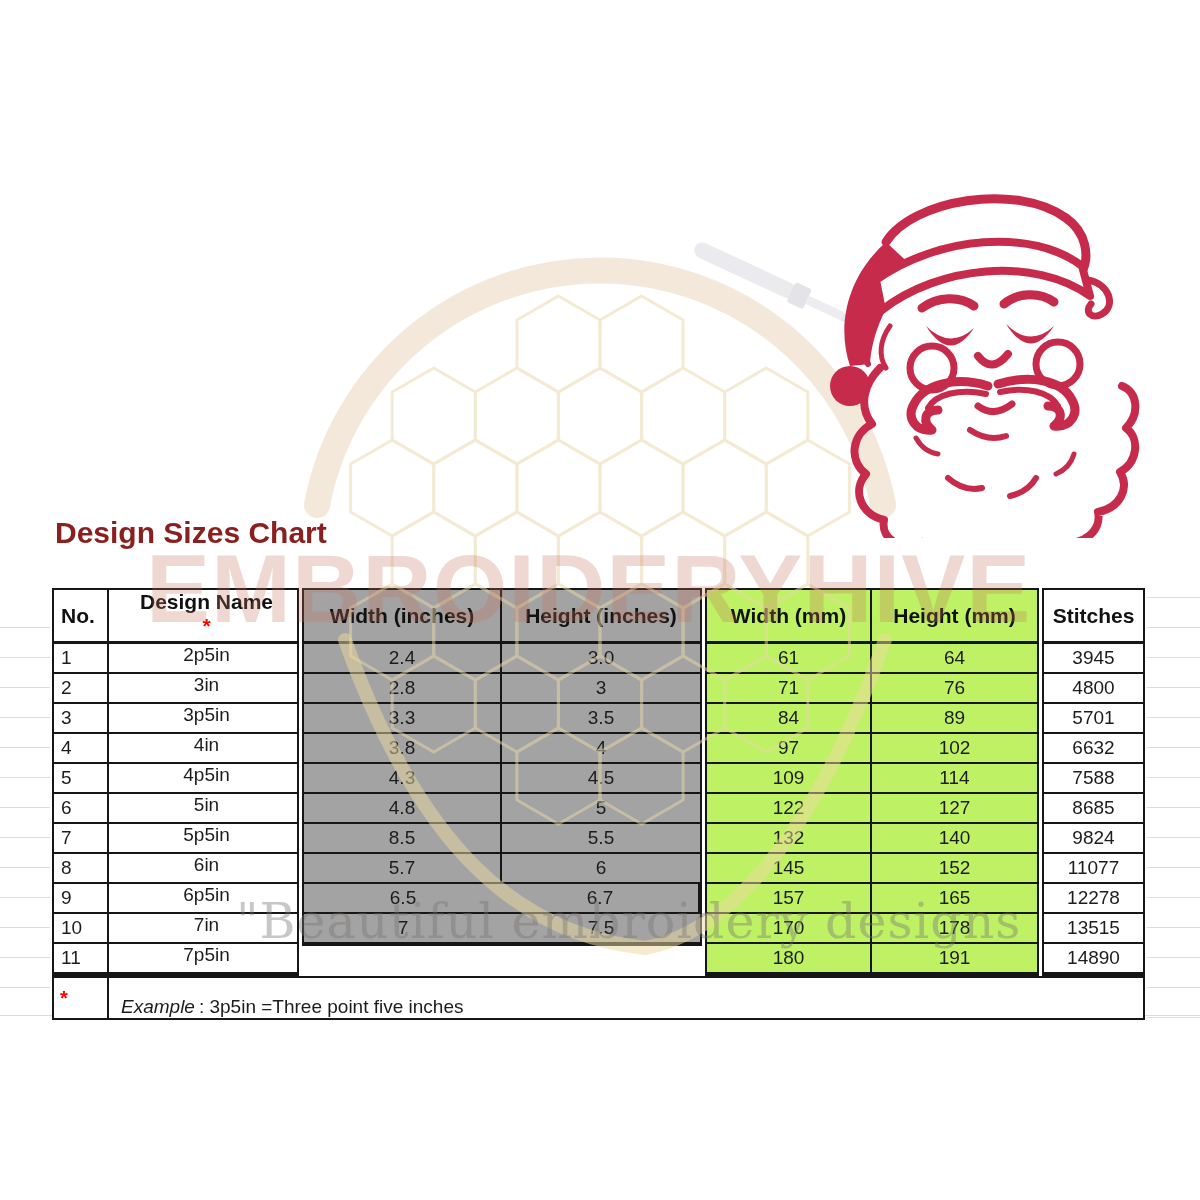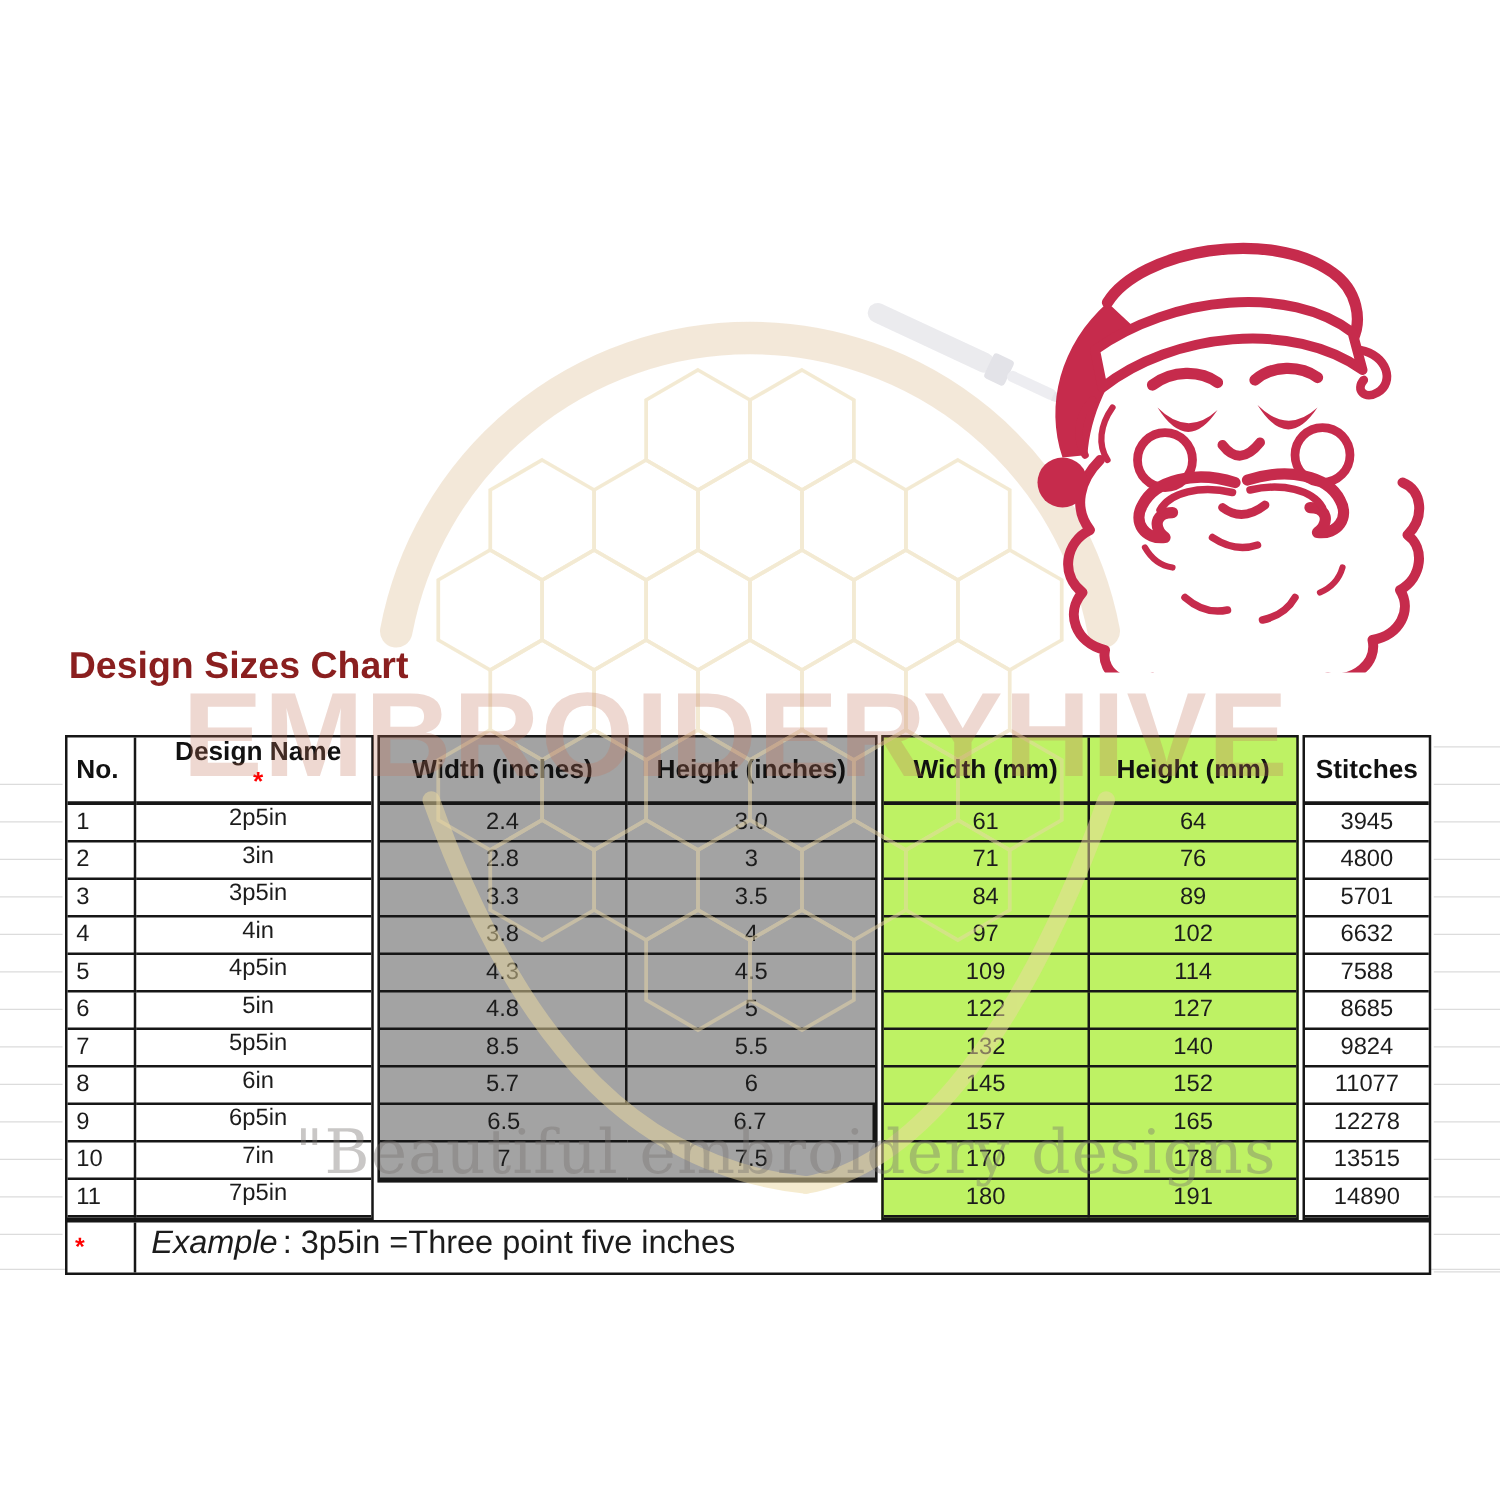--- a/index.html
+++ b/index.html
@@ -39,22 +39,22 @@
   .footer{
     position:absolute;left:0;top:388px;width:1093px;height:44px;
     border:2px solid #161616;box-sizing:border-box;background:#fff;
     display:flex;align-items:stretch;z-index:3;
   }
   .footer .fm{
     width:55px;border-right:2px solid #161616;box-sizing:border-box;
     display:flex;align-items:center;padding-left:6px;font-size:20px;
   }
   .footer .ft{
-    flex:1;display:flex;align-items:flex-start;padding-left:12px;
-    font-size:26px;color:#1c1c1c;
+    flex:1;display:flex;align-items:flex-end;padding-left:12px;
+    font-size:19px;color:#1c1c1c;
   }
   .footer .it{font-style:italic;margin-right:4px;}
   
   .wm-svg{position:absolute;left:0;top:0;z-index:5;pointer-events:none;}
   .wm-brand{
     position:absolute;left:146px;top:534px;z-index:6;pointer-events:none;
     font-family:"Liberation Sans",sans-serif;font-weight:bold;
     font-size:96px;letter-spacing:1px;color:rgba(193,115,90,0.28);
     white-space:nowrap;
   }

